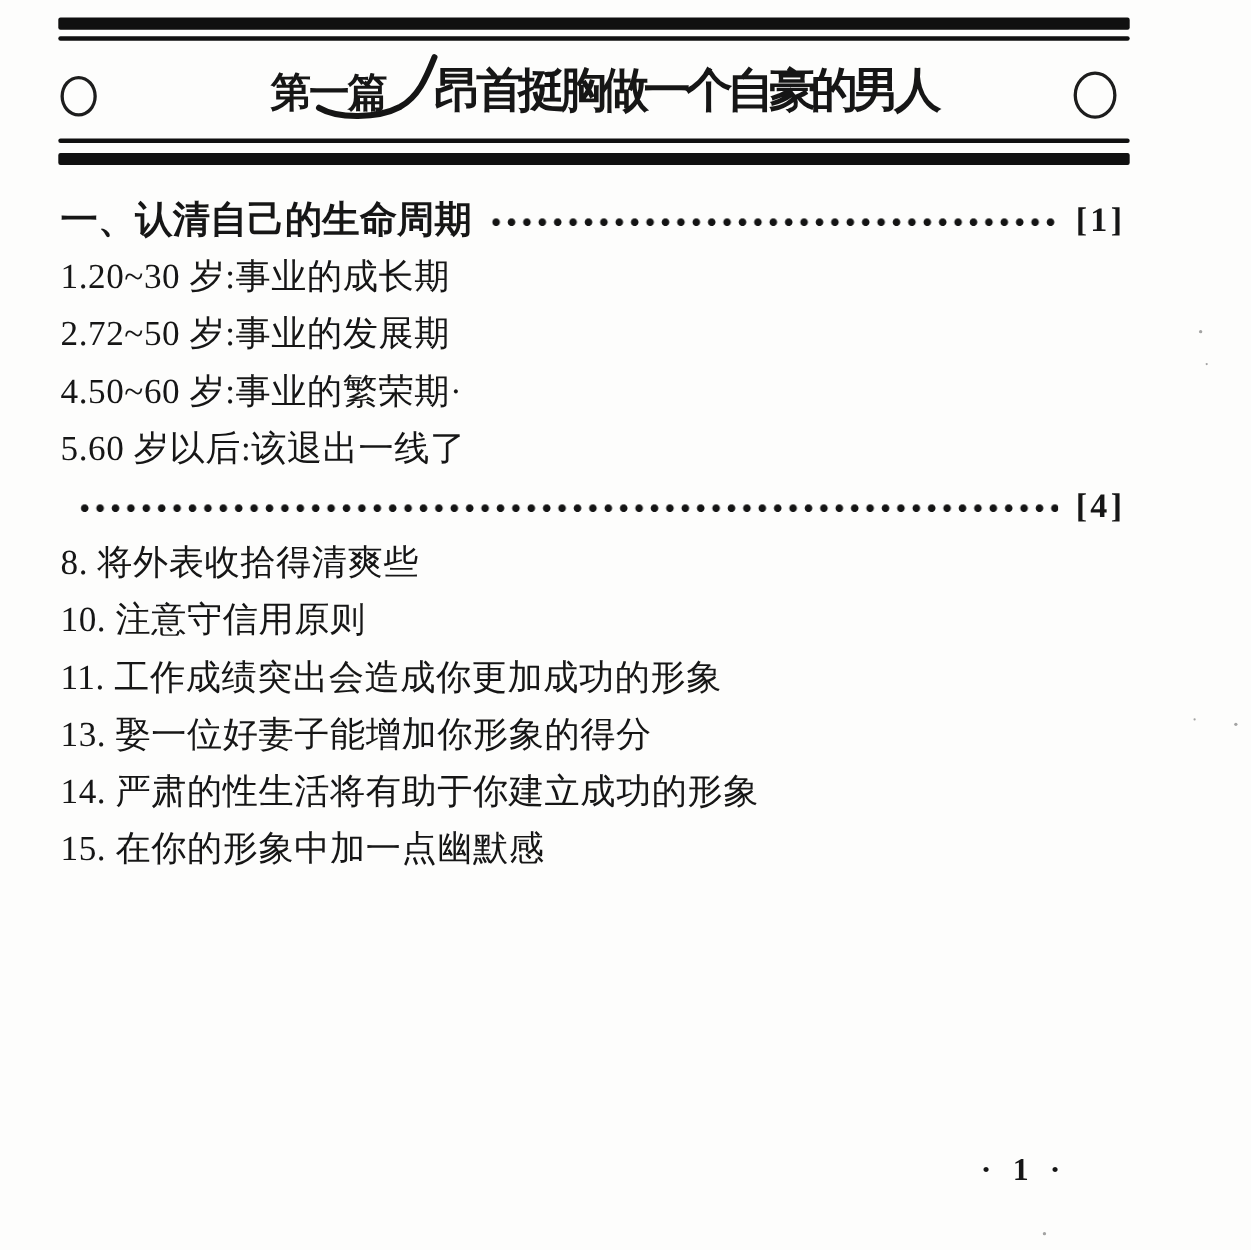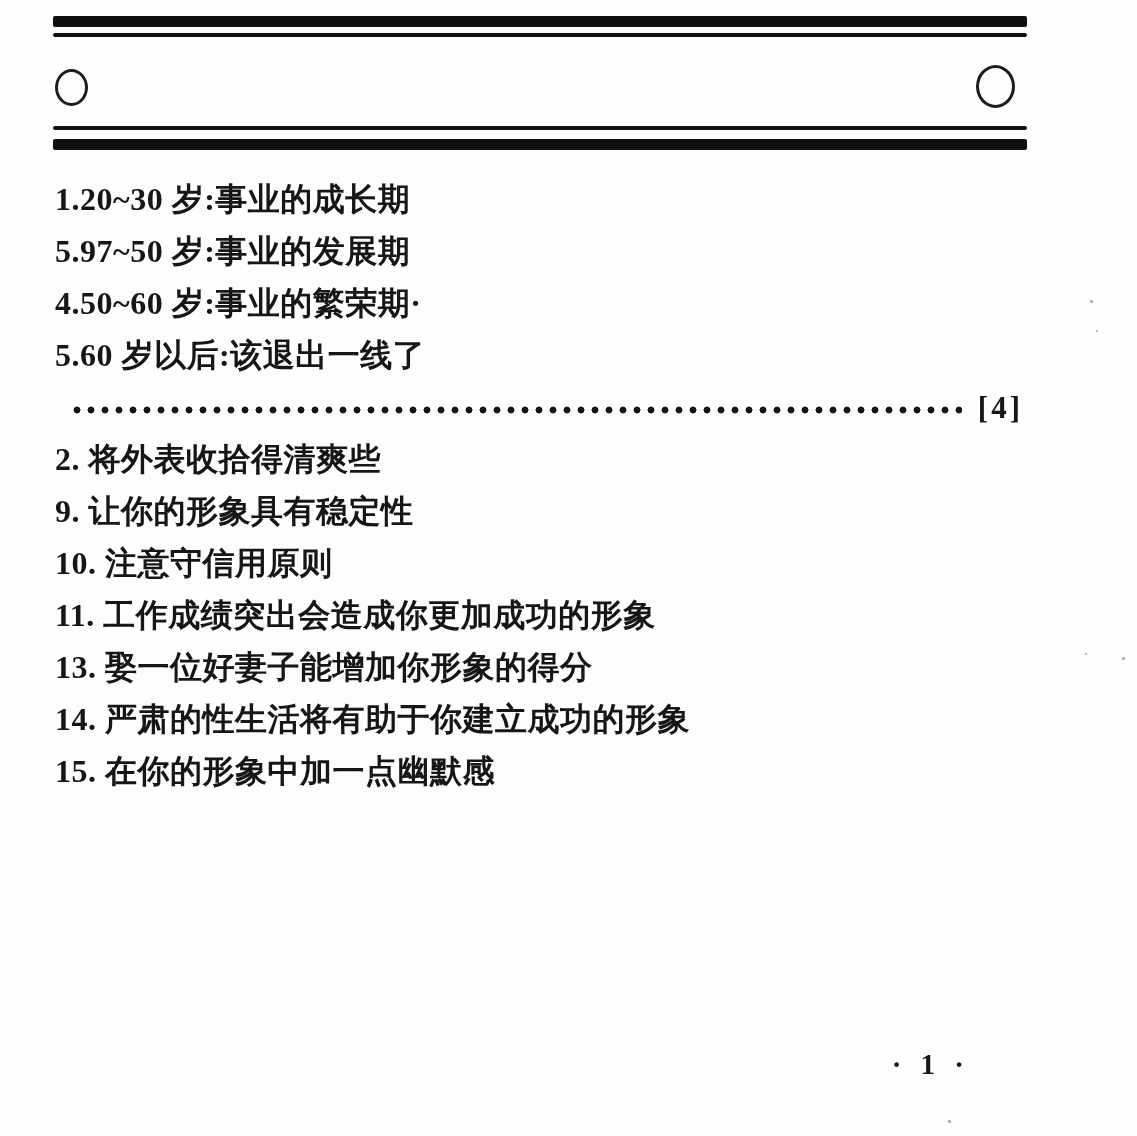--- a/index.html
+++ b/index.html
@@ -87,21 +87,21 @@
     height: 52px;
     white-space: nowrap;
   }
   .toc-row.section .row-text {
     font-size: 34px;
     font-weight: 700;
     letter-spacing: 0px;
   }
   .toc-row.item .row-text {
     font-size: 32px;
-    font-weight: 700;
+    font-weight: 400;
     letter-spacing: 0.5px;
   }
   .leader {
     flex: 1;
     height: 12px;
     margin: 4px 16px 0 18px;
     background-image: radial-gradient(circle at 4px 6px, #141414 3.1px, transparent 3.8px);
     background-size: 14px 12px;
     background-repeat: repeat-x;
     background-position: 0 center;
@@ -140,58 +140,67 @@
 
 <div class="page">
 
   <div class="header">
     <div class="rule t-thick"></div>
     <div class="rule t-thin"></div>
 
     <div class="ring left"></div>
     <div class="ring right"></div>
 
+    <div class="title-row">
+      <span class="part-label">第一篇</span>
+      <svg class="swoosh" viewBox="0 0 40 60">
+        <path d="M 42 -6 C 34 14 27 30 11 39 C -10 50 -46 50 -63 40" fill="none" stroke="#151515" stroke-width="5.5" stroke-linecap="round"></path>
+      </svg>
+      <span class="main-title">昂首挺胸做一个自豪的男人</span>
+    </div>
 
     <div class="rule b-thin"></div>
     <div class="rule b-thick"></div>
   </div>
 
   <div class="toc">
+  <div class="toc-row section">
+    <span class="row-text">一、认清自己的生命周期</span>
+    <span class="leader"></span>
+    <span class="page-ref">[1]</span>
+  </div>
 
   <div class="toc-row item">
     <span class="row-text">1.20~30 岁:事业的成长期</span>
   </div>
 
 
   <div class="toc-row item">
-    <span class="row-text">5.97~50 岁:事业的发展期</span>
+    <span class="row-text">2.72~50 岁:事业的发展期</span>
   </div>
 
   <div class="toc-row item">
     <span class="row-text">4.50~60 岁:事业的繁荣期·</span>
   </div>
 
   <div class="toc-row item">
     <span class="row-text">5.60 岁以后:该退出一线了</span>
   </div>
 
   <div class="toc-row section">
     <span class="leader"></span>
     <span class="page-ref">[4]</span>
   </div>
 
 
   <div class="toc-row item">
-    <span class="row-text">2. 将外表收拾得清爽些</span>
-  </div>
-
-
-  <div class="toc-row item">
-    <span class="row-text">9. 让你的形象具有稳定性</span>
-  </div>
+    <span class="row-text">8. 将外表收拾得清爽些</span>
+  </div>
+
+
 
   <div class="toc-row item">
     <span class="row-text">10. 注意守信用原则</span>
   </div>
 
   <div class="toc-row item">
     <span class="row-text">11. 工作成绩突出会造成你更加成功的形象</span>
   </div>
 
 

